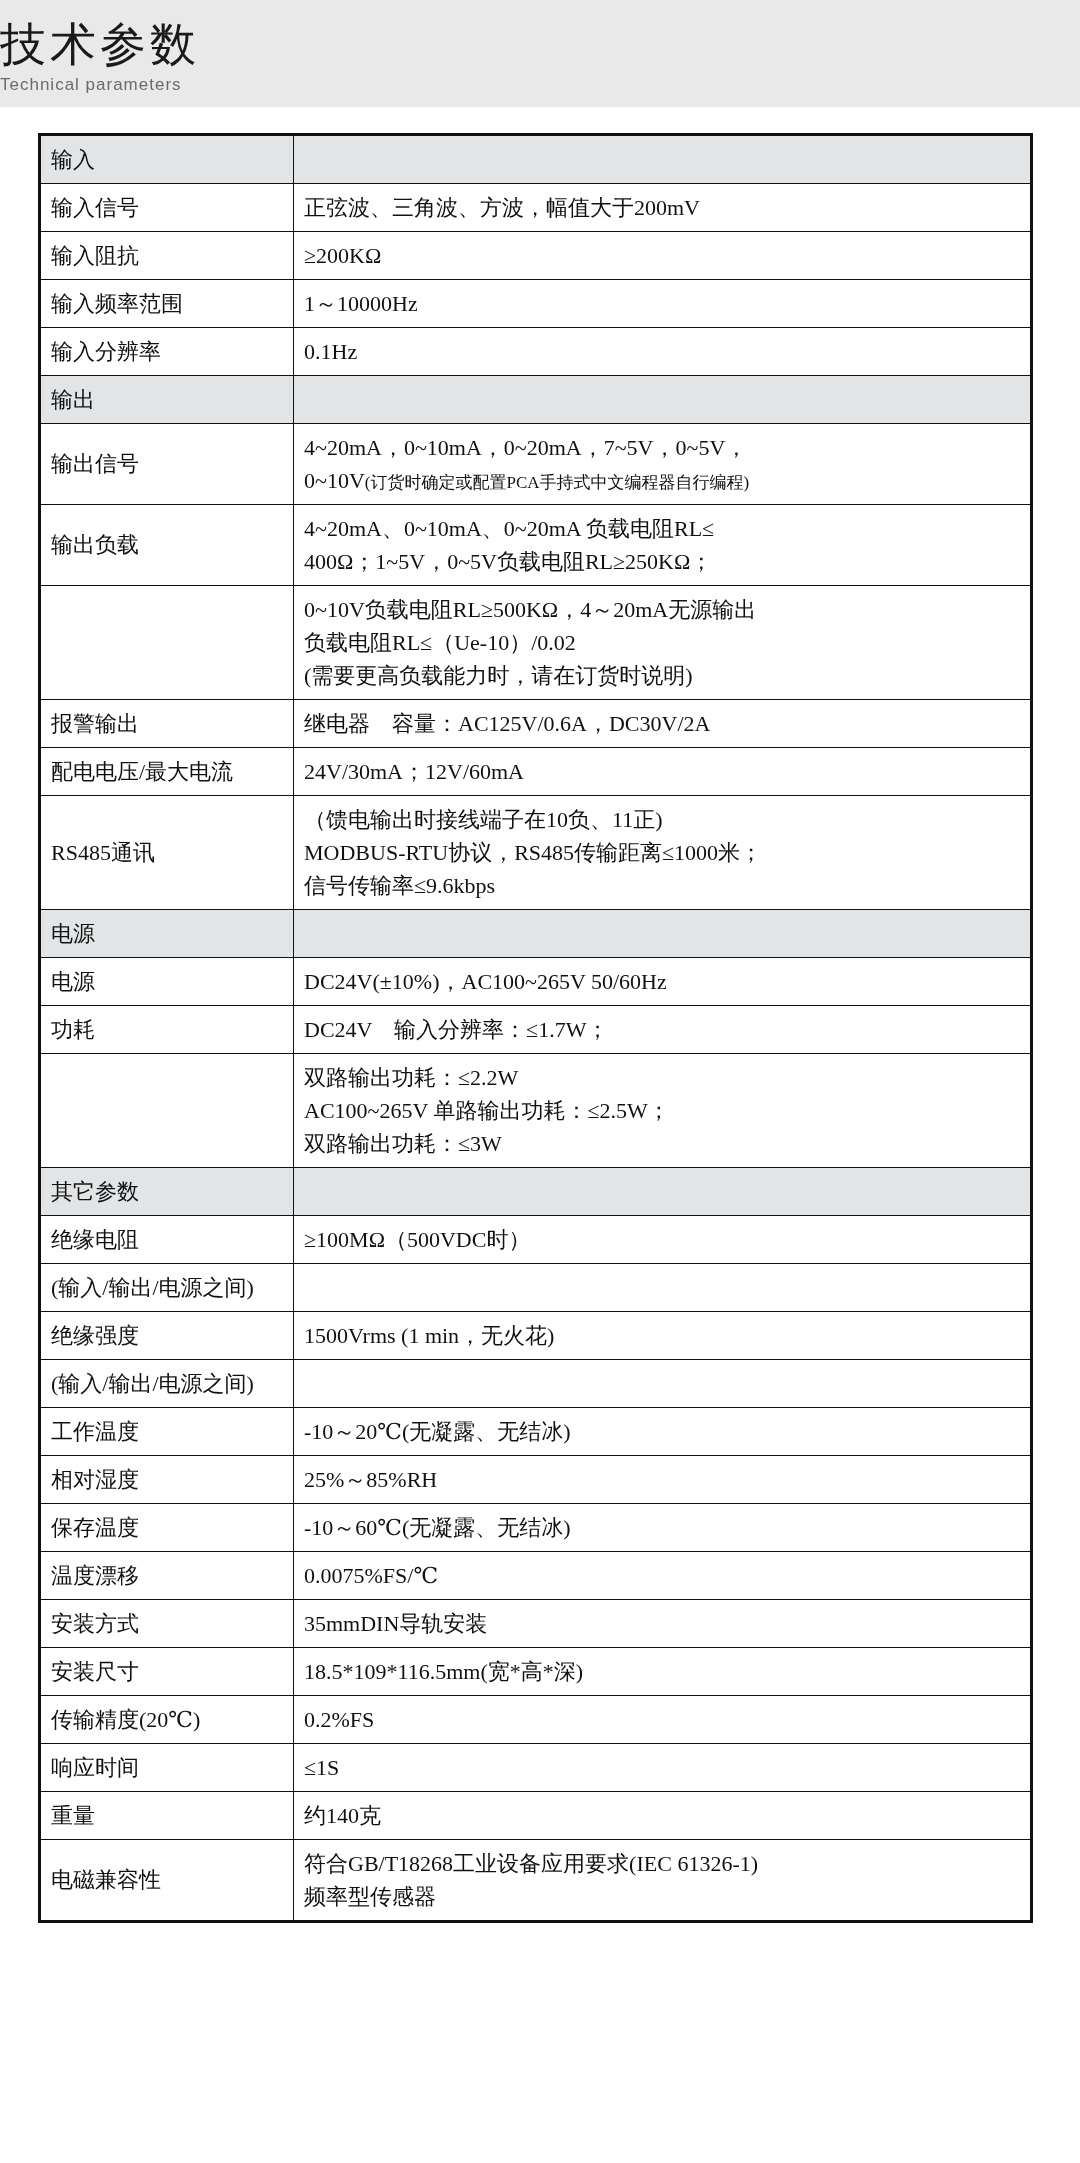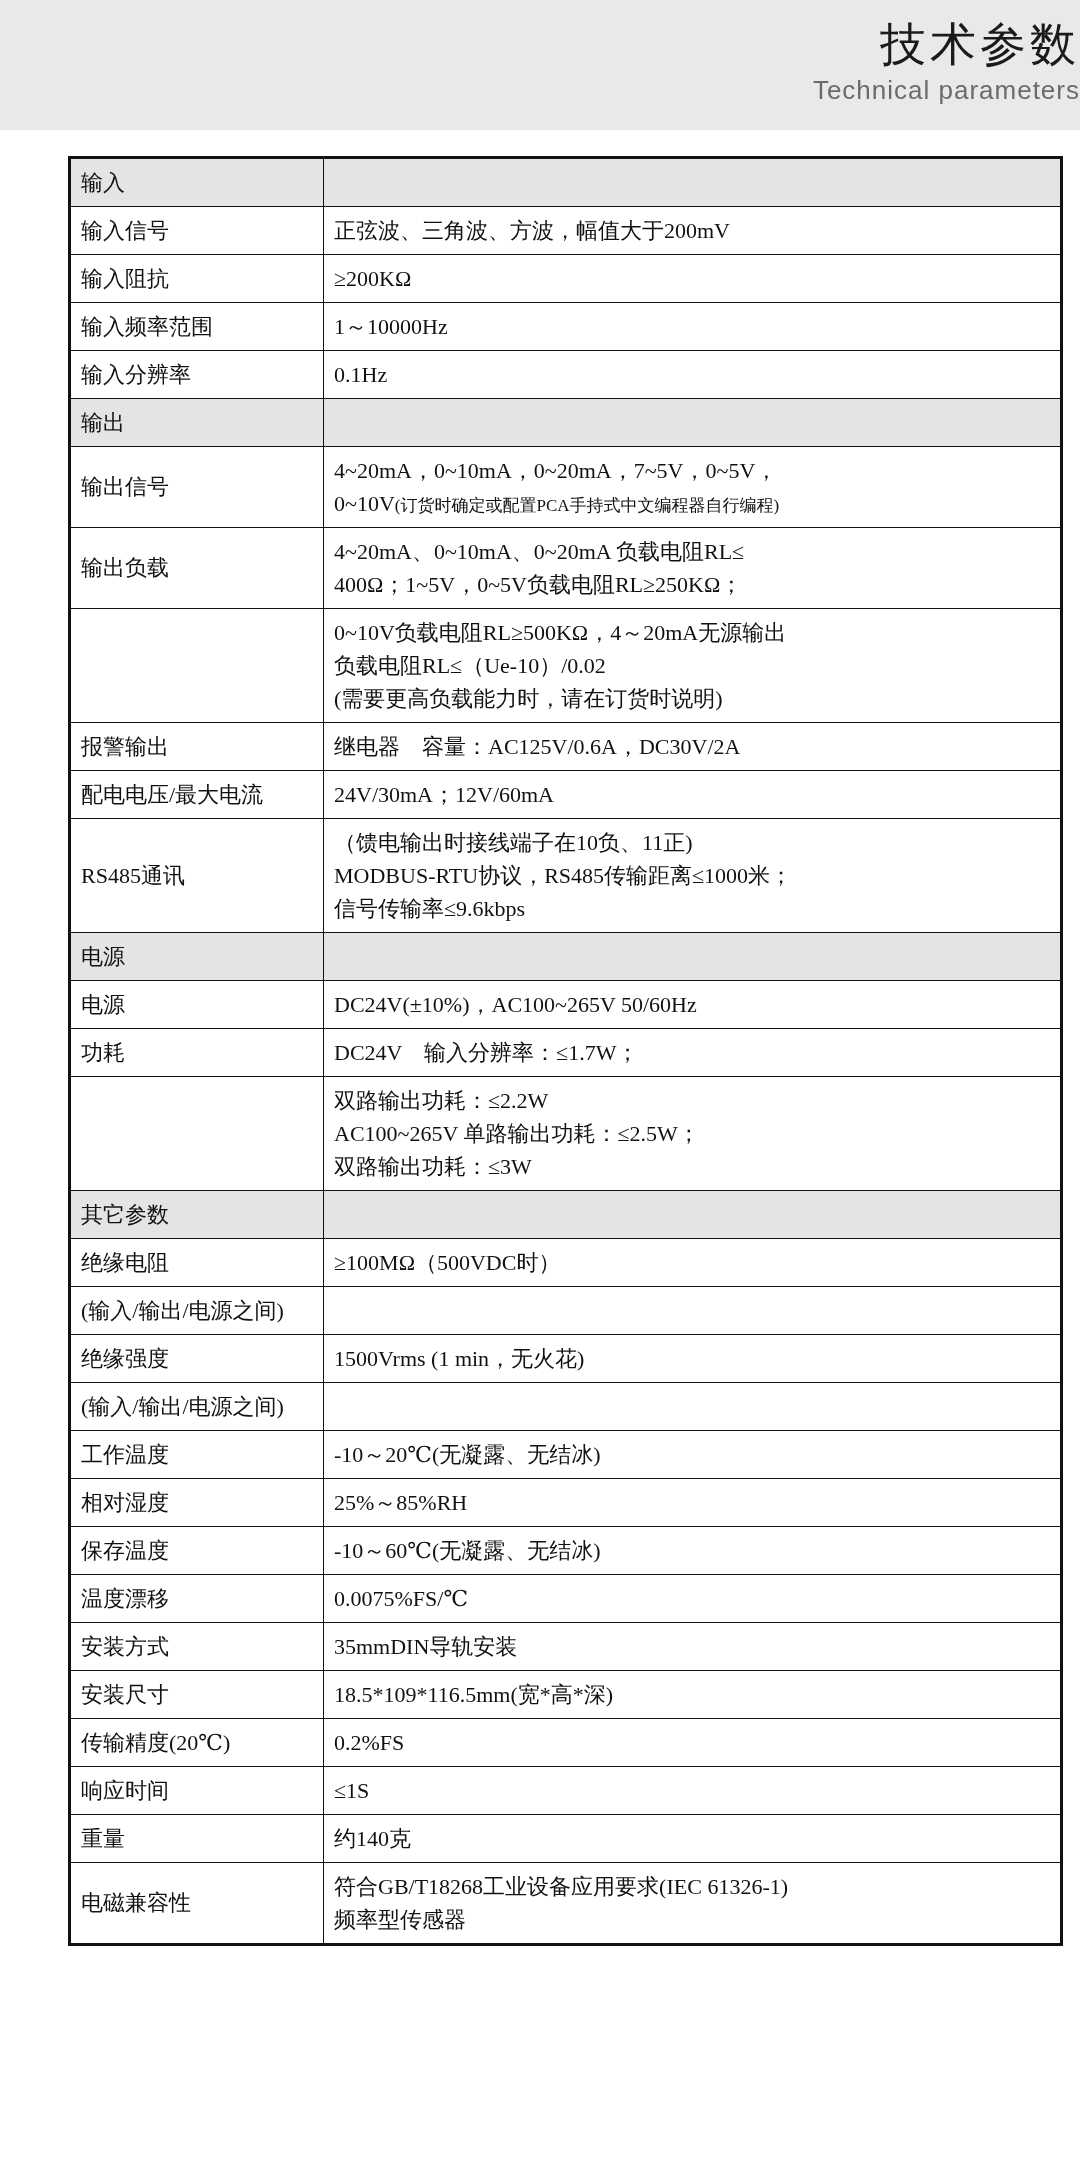--- a/index.html
+++ b/index.html
@@ -15,40 +15,40 @@
   .page {
     width: 1080px;
     min-height: 2163px;
     position: relative;
     background: #ffffff;
     box-sizing: border-box;
   }
   .header {
     background: #e9e9e9;
     width: 100%;
-    padding: 18px 0 24px 0;
-    text-align: right;
+    padding: 18px 0 12px 0;
+    text-align: left;
     box-sizing: border-box;
   }
   .header-title {
     font-family: "Liberation Sans", "DejaVu Sans", sans-serif;
     font-size: 46px;
     letter-spacing: 4px;
     color: #1a1a1a;
     line-height: 1.15;
   }
   .header-sub {
     font-family: "Liberation Sans", "DejaVu Sans", sans-serif;
-    font-size: 26px;
+    font-size: 17px;
     color: #6b6b6b;
     letter-spacing: 1px;
     margin-top: 4px;
   }
   .table-wrap {
-    padding: 26px 44px 30px 68px;
+    padding: 26px 44px 30px 38px;
     box-sizing: border-box;
   }
   table.spec {
     border-collapse: collapse;
     width: 992px;
     table-layout: fixed;
     border: 3px solid #111;
   }
   table.spec td {
     border: 1px solid #111;

